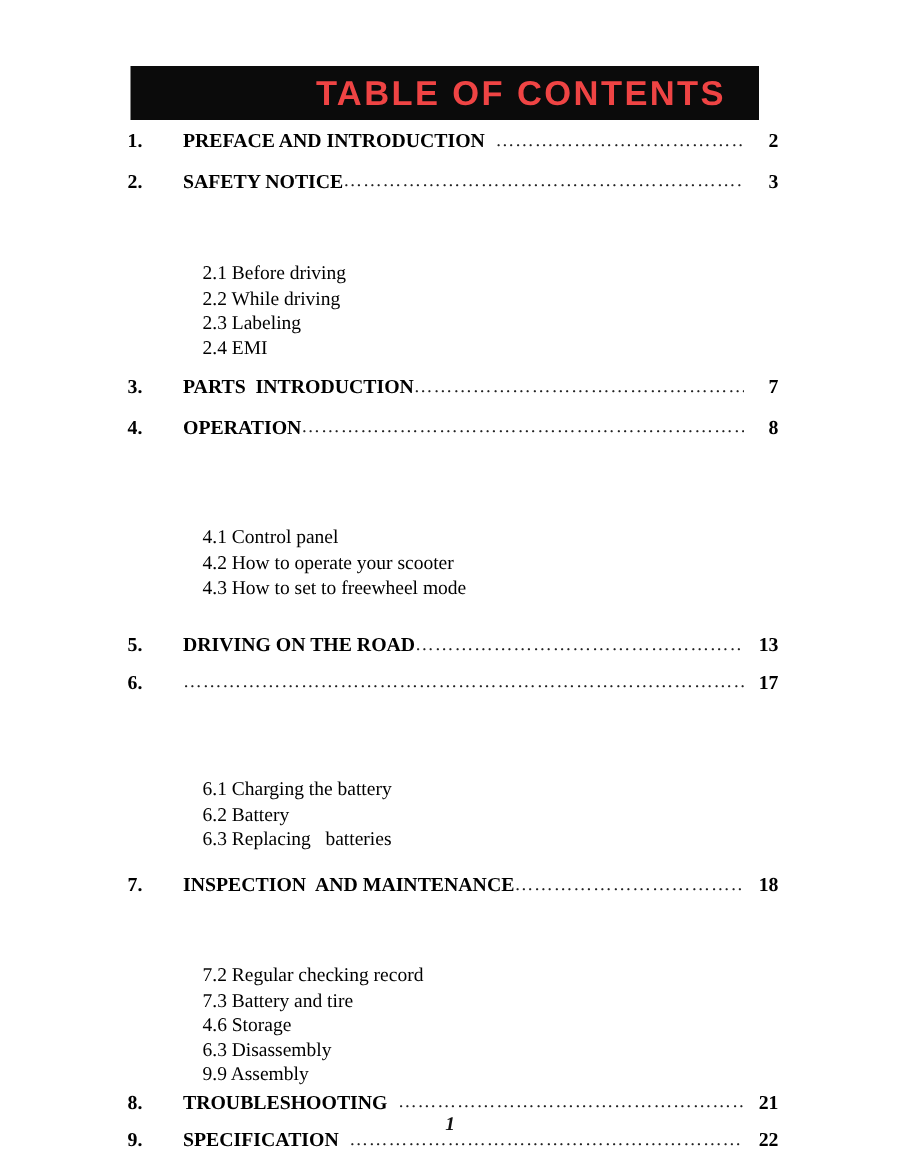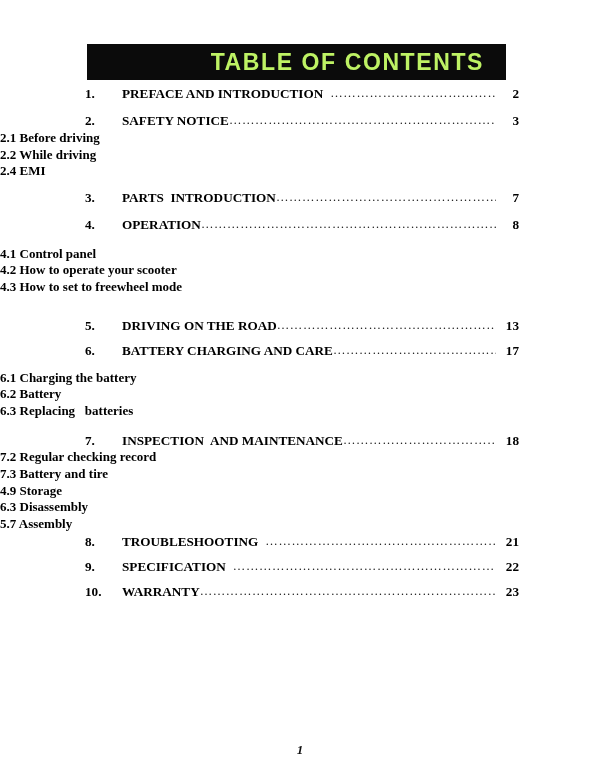--- a/index.html
+++ b/index.html
@@ -34,21 +34,21 @@
     justify-content: flex-end;
     box-sizing: border-box;
     padding-right: 22px;
   }
   #title-bar .title-text {
     font-family: "Liberation Sans", "DejaVu Sans", sans-serif;
     font-weight: bold;
     font-size: 23px;
     line-height: 23px;
     letter-spacing: 1.6px;
-    color: #bef264;
+    color: #ef4444;
     white-space: nowrap;
   }
 
   
   #toc {
     position: absolute;
     left: 0;
     top: 86px;
     width: 600px;
   }
@@ -103,23 +103,25 @@
     padding-right: 81px;
     box-sizing: border-box;
     text-align: right;
     font-weight: bold;
   }
 
   
   .entry.lead-space .label { padding-right: 7px; }
 
   .subs {
-    font-weight: bold;
+    padding-left: 135px;
+    font-weight: normal;
     font-size: 13px;
     line-height: 16.6px;
+    margin-top: 44px;
   }
   .subs .sub {
     white-space: pre;
   }
 
   
   #footer {
     position: absolute;
     left: 0;
     top: 740px;
@@ -157,20 +159,21 @@
         <span class="label-wrap">
           <span class="label">SAFETY NOTICE</span>
           <span class="leader">………………………………………………………………………………………………………………………………………………………………………………………………………………………………</span>
         </span>
         <span class="pageno">3</span>
       </div>
       <div style="height: 2px;"></div>
       <div class="subs">
         <div class="sub">2.1 Before driving</div>
         <div class="sub">2.2 While driving</div>
+        <div class="sub">2.3 Labeling</div>
         <div class="sub">2.4 EMI</div>
       </div>
       <div style="height: 10px;"></div>
       <div class="entry">
         <span class="num">3.</span>
         <span class="label-wrap">
           <span class="label">PARTS  INTRODUCTION</span>
           <span class="leader">………………………………………………………………………………………………………………………………………………………………………………………………………………………………</span>
         </span>
         <span class="pageno">7</span>
@@ -196,21 +199,20 @@
         <span class="label-wrap">
           <span class="label">DRIVING ON THE ROAD</span>
           <span class="leader">………………………………………………………………………………………………………………………………………………………………………………………………………………………………</span>
         </span>
         <span class="pageno">13</span>
       </div>
       <div style="height: 10px;"></div>
       <div class="entry">
         <span class="num">6.</span>
         <span class="label-wrap">
-          <span class="label">BATTERY CHARGING AND CARE</span>
           <span class="leader">………………………………………………………………………………………………………………………………………………………………………………………………………………………………</span>
         </span>
         <span class="pageno">17</span>
       </div>
       <div style="height: 12px;"></div>
       <div class="subs">
         <div class="sub">6.1 Charging the battery</div>
         <div class="sub">6.2 Battery</div>
         <div class="sub">6.3 Replacing   batteries</div>
       </div>
@@ -220,23 +222,23 @@
         <span class="label-wrap">
           <span class="label">INSPECTION  AND MAINTENANCE</span>
           <span class="leader">………………………………………………………………………………………………………………………………………………………………………………………………………………………………</span>
         </span>
         <span class="pageno">18</span>
       </div>
       <div style="height: 1px;"></div>
       <div class="subs">
         <div class="sub">7.2 Regular checking record</div>
         <div class="sub">7.3 Battery and tire</div>
-        <div class="sub">4.9 Storage</div>
+        <div class="sub">4.6 Storage</div>
         <div class="sub">6.3 Disassembly</div>
-        <div class="sub">5.7 Assembly</div>
+        <div class="sub">9.9 Assembly</div>
       </div>
       <div style="height: 2px;"></div>
       <div class="entry lead-space">
         <span class="num">8.</span>
         <span class="label-wrap">
           <span class="label">TROUBLESHOOTING</span>
           <span class="leader">………………………………………………………………………………………………………………………………………………………………………………………………………………………………</span>
         </span>
         <span class="pageno">21</span>
       </div>

